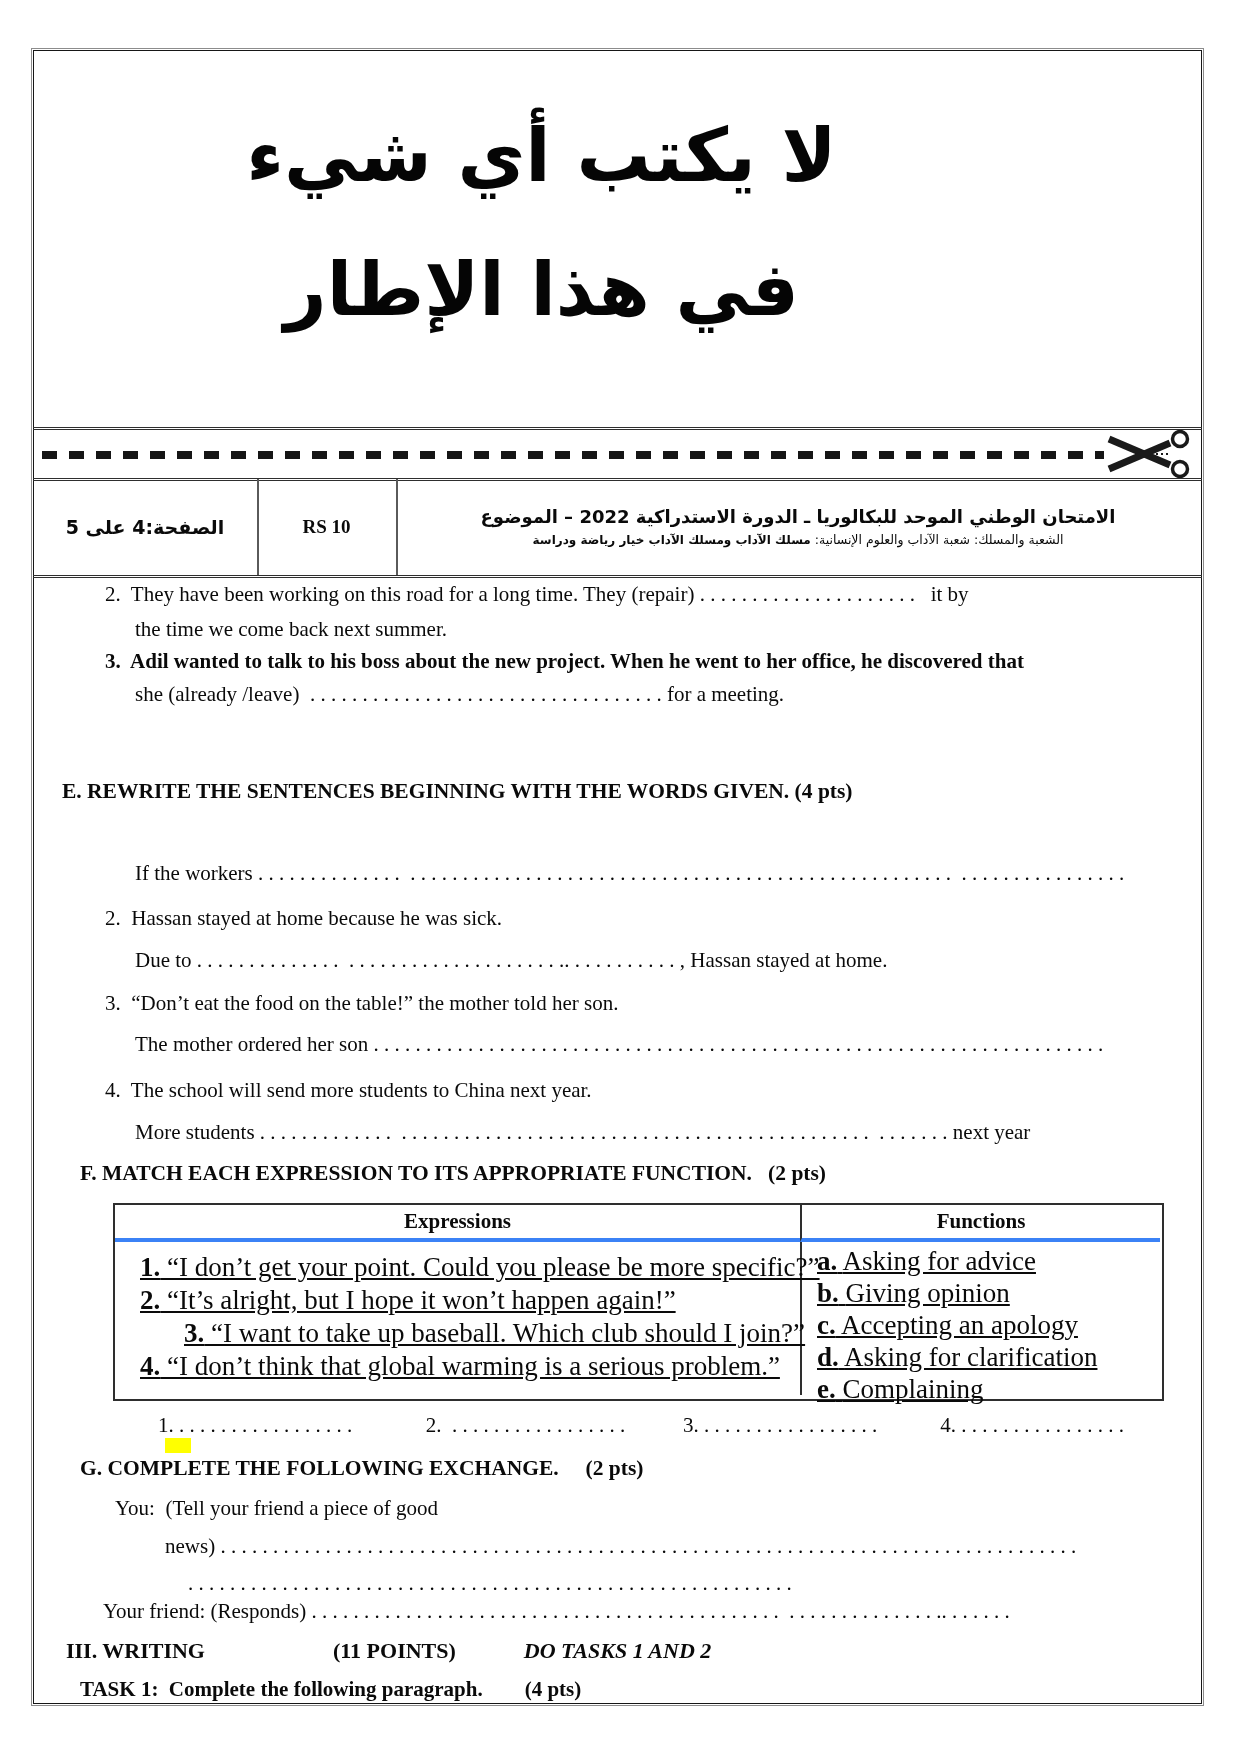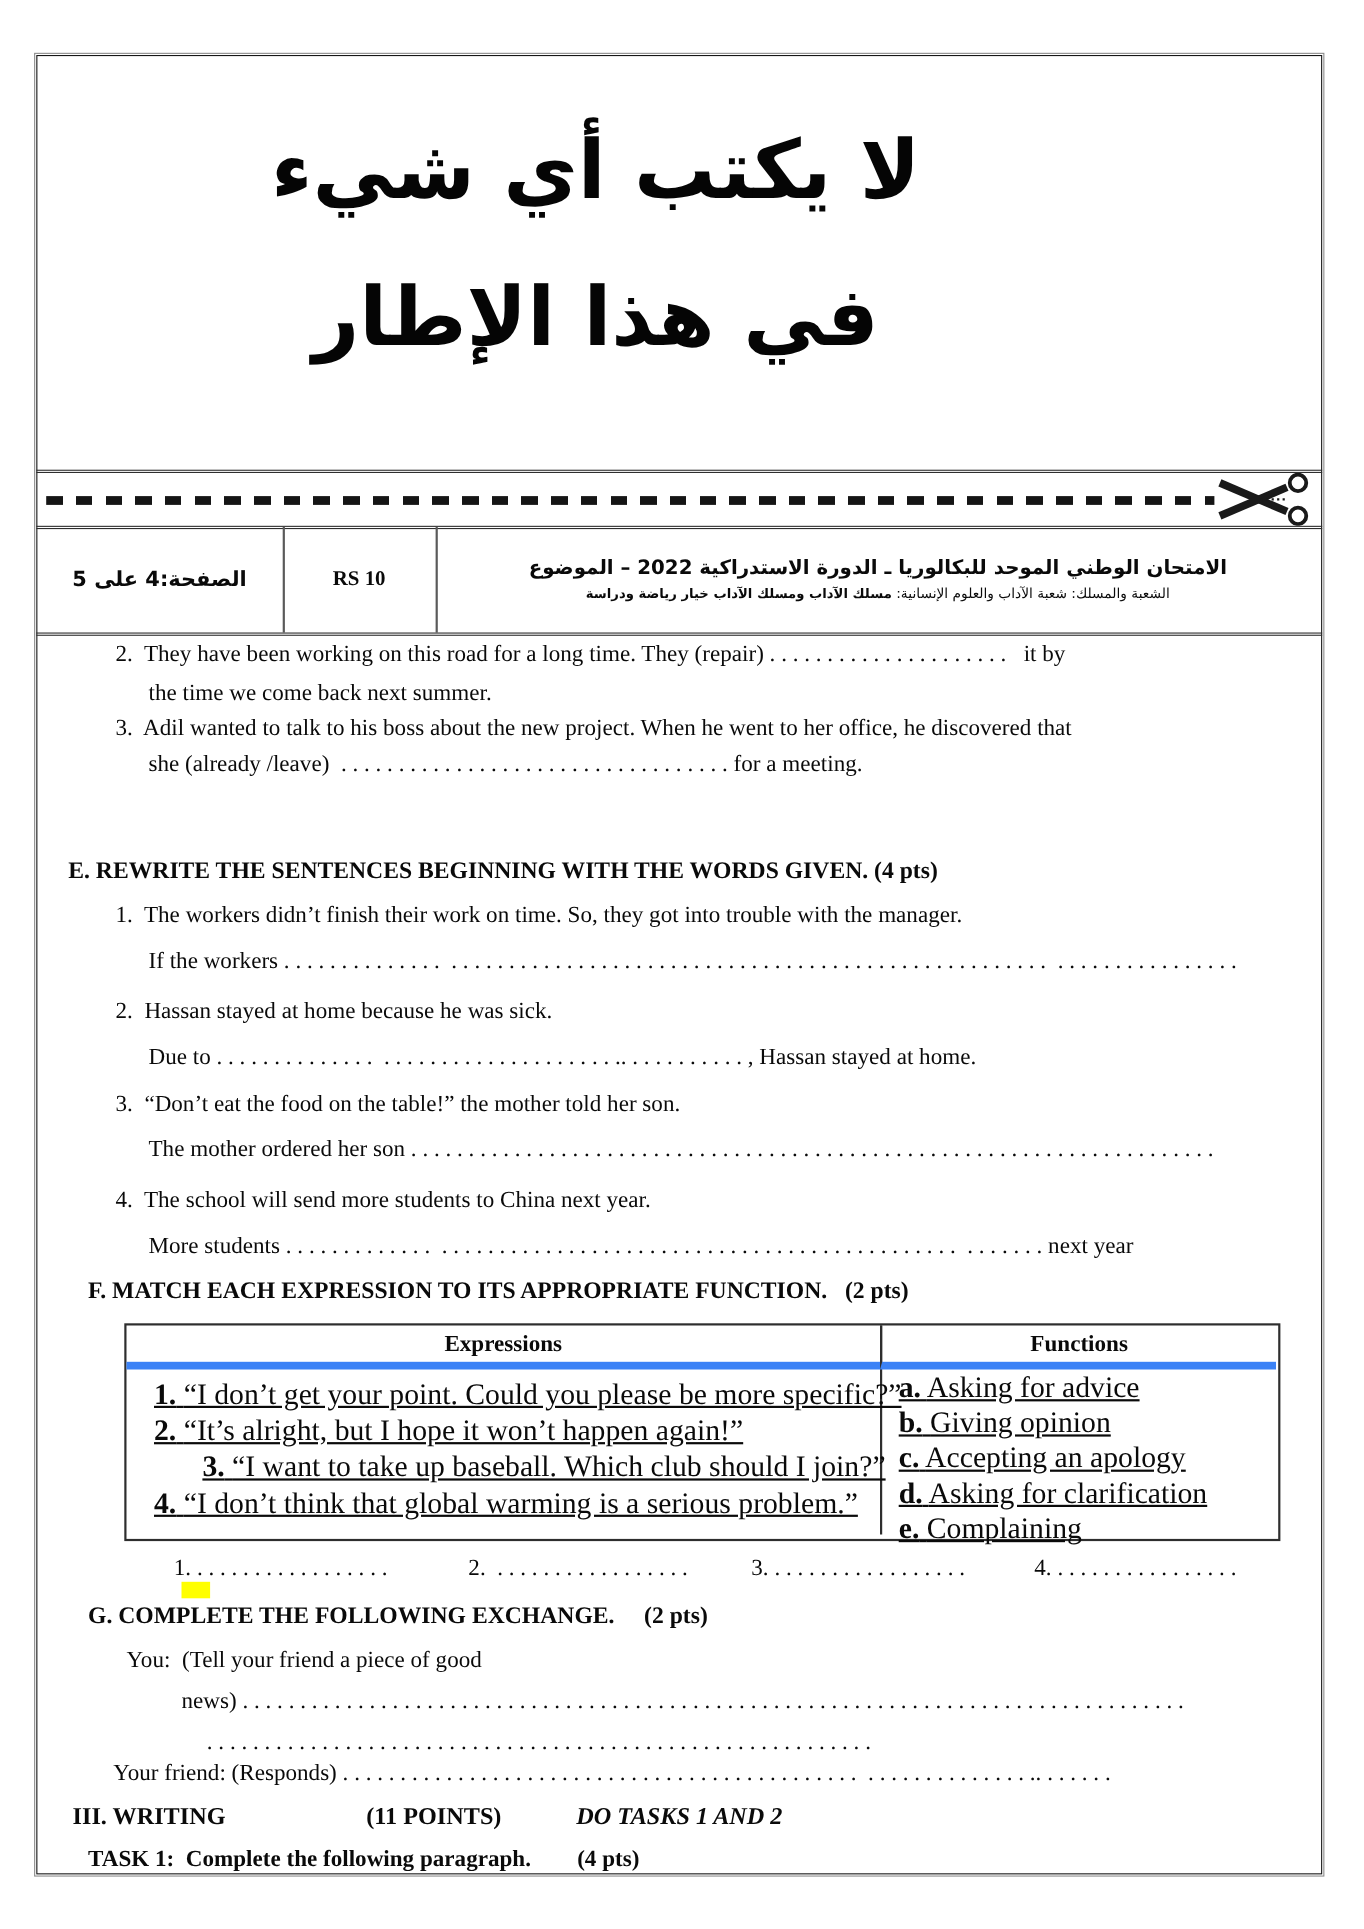--- a/index.html
+++ b/index.html
@@ -20,21 +20,21 @@
   .hcell-code{left:257px;width:139px;font-weight:bold;font-size:19px;}
   .hcell-title{left:396px;width:804px;flex-direction:column;direction:rtl;
                font-family:"DejaVu Sans", sans-serif;text-align:center;}
   .exam-title{font-weight:bold;font-size:18px;line-height:24px;}
   .exam-sub{font-size:12.5px;line-height:18px;margin-top:2px;}
   .exam-sub b{font-size:12px;}
   .t{position:absolute;font-size:21px;line-height:26px;white-space:pre;}
   .hd{font-weight:bold;font-size:21.5px;}
   .match-table{position:absolute;left:113px;top:1203px;width:1047px;height:194px;
                border:2px solid #2e2e2e;}
-  .mt-colhead{position:absolute;top:0;height:33px;border-bottom:7px solid #3b82f6;
+  .mt-colhead{position:absolute;top:0;height:33px;border-bottom:4px solid #3b82f6;
               display:flex;align-items:center;justify-content:center;
               font-weight:bold;font-size:21px;}
   .mt-col1{left:0;width:685px;}
   .mt-col2{left:685px;width:358px;border-left:2px solid #2e2e2e;height:159px;}
   .mt-col2.head{height:33px;}
   .mt-divider{position:absolute;left:685px;top:0;height:190px;width:0;border-left:2px solid #2e2e2e;}
   .mt-item{position:absolute;font-size:27px;white-space:pre;text-decoration:underline;}
   .lbl{font-weight:bold;}
   .hl{position:absolute;left:165px;top:1438px;width:26px;height:15px;}
   .wr-gap1{margin-left:128px;}
@@ -71,25 +71,24 @@
   <div class="hcell hcell-code">RS 10</div>
   <div class="vdiv" style="left:396px;"></div>
   <div class="hcell hcell-title">
     <div class="exam-title">الامتحان الوطني الموحد للبكالوريا ـ الدورة الاستدراكية 2022 – الموضوع</div>
     <div class="exam-sub"><span>الشعبة والمسلك: شعبة الآداب والعلوم الإنسانية: </span><b>مسلك الآداب ومسلك الآداب خيار رياضة ودراسة</b></div>
   </div>
   <div class="hdiv" style="top:575px;"></div>
 
   <div class="t" style="left:105px;top:581px;">2.  They have been working on this road for a long time. They (repair) . . . . . . . . . . . . . . . . . . . . .   it by</div>
   <div class="t" style="left:135px;top:616px;">the time we come back next summer.</div>
-  <div class="t" style="left:105px;top:648px;">3.  Adil wanted to talk to his boss about the new project. When he went to her office, he discovered that</div>
+  <div class="t" style="left:105px;top:648px;font-weight:bold;">3.  Adil wanted to talk to his boss about the new project. When he went to her office, he discovered that</div>
   <div class="t" style="left:135px;top:681px;">she (already /leave)  . . . . . . . . . . . . . . . . . . . . . . . . . . . . . . . . . . for a meeting.</div>
 
   <div class="t hd" style="left:62px;top:778px;">E. REWRITE THE SENTENCES BEGINNING WITH THE WORDS GIVEN. (4 pts)</div>
-  <div class="t" style="left:105px;top:818px;">1.  The workers didn’t finish their work on time. So, they got into trouble with the manager.</div>
   <div class="t" style="left:135px;top:860px;">If the workers . . . . . . . . . . . . . .  . . . . . . . . . . . . . . . . . . . . . . . . . . . . . . . . . . . . . . . . . . . . . . . . . . . .  . . . . . . . . . . . . . . . .</div>
   <div class="t" style="left:105px;top:905px;">2.  Hassan stayed at home because he was sick.</div>
   <div class="t" style="left:135px;top:947px;">Due to . . . . . . . . . . . . . .  . . . . . . . . . . . . . . . . . . . . .. . . . . . . . . . . , Hassan stayed at home.</div>
   <div class="t" style="left:105px;top:990px;">3.  “Don’t eat the food on the table!” the mother told her son.</div>
   <div class="t" style="left:135px;top:1031px;">The mother ordered her son . . . . . . . . . . . . . . . . . . . . . . . . . . . . . . . . . . . . . . . . . . . . . . . . . . . . . . . . . . . . . . . . . . . . . .</div>
   <div class="t" style="left:105px;top:1077px;">4.  The school will send more students to China next year.</div>
   <div class="t" style="left:135px;top:1119px;">More students . . . . . . . . . . . . .  . . . . . . . . . . . . . . . . . . . . . . . . . . . . . . . . . . . . . . . . . . . . .  . . . . . . . next year</div>
 
   <div class="t hd" style="left:80px;top:1160px;">F. MATCH EACH EXPRESSION TO ITS APPROPRIATE FUNCTION.   (2 pts)</div>
 

